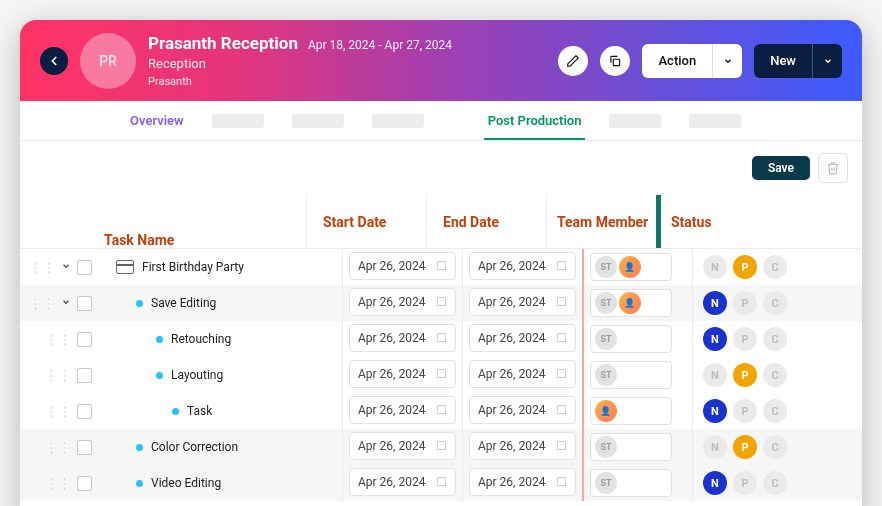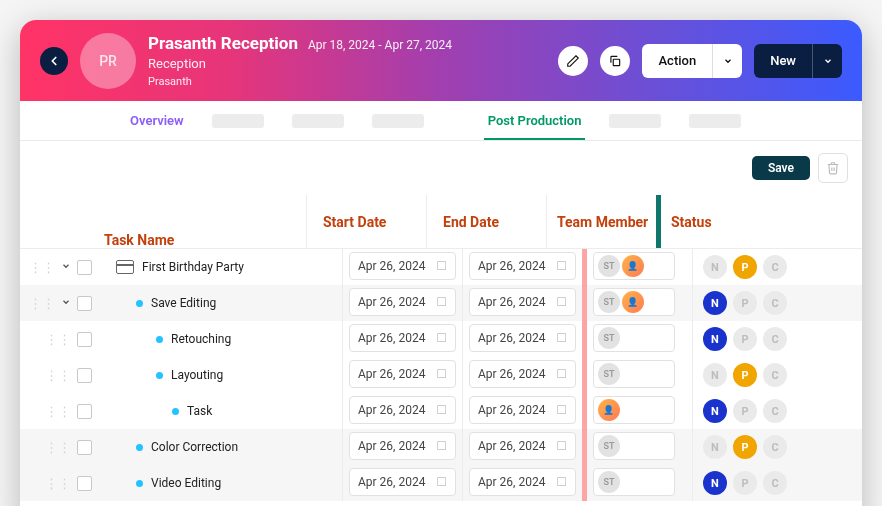--- a/index.html
+++ b/index.html
@@ -41,21 +41,21 @@
     .col-task { flex: 1; padding-left: 4px; }
     .col-date { width: 120px; flex-shrink:0; padding-left: 16px; border-left: 1px solid #ececec; height:100%; display:flex; align-items:center; }
     .col-team { width: 110px; flex-shrink:0; padding-left: 10px; border-left: 1px solid #ececec; height:100%; display:flex; align-items:center; }
     .col-status { width: 206px; flex-shrink:0; padding-left: 10px; border-left: 5px solid #0f766e; height:100%; display:flex; align-items:center; }
     
     .row { display:flex; height:36px; align-items:stretch; font-size:12px; }
     .row.alt { background:#f6f6f7; }
     .row .cell-pre { width:80px; flex-shrink:0; display:flex; align-items:center; justify-content:flex-end; gap:6px; padding-right:8px; }
     .row .cell-task { flex:1; display:flex; align-items:center; gap:8px; }
     .row .cell-date { width:120px; flex-shrink:0; padding:3px 6px; border-left:1px solid #ececec; display:flex; }
-    .row .cell-team { width:110px; flex-shrink:0; padding:3px 6px; border-left:5px solid #fca5a5; display:flex; }
+    .row .cell-team { width:110px; flex-shrink:0; padding:3px 6px; border-left:2px solid #fca5a5; display:flex; align-items:center; }
     .row .cell-status { width:170px; flex-shrink:0; padding:0 10px; border-left:1px solid #ececec; display:flex; align-items:center; gap:6px; }
     
     .drag-handle { color:#d0d0d0; font-size:13px; cursor:grab; line-height:1; }
     .chev { color:#666; cursor:pointer; }
     .checkbox { width:15px; height:15px; border:1px solid #c8c8c8; border-radius:2px; background:#fff; cursor:pointer; }
     .task-icon-box { width:18px; height:14px; border:1.5px solid #666; border-radius:2px; position:relative; flex-shrink:0; }
     .task-icon-box::before { content:""; position:absolute; top:3px; left:0; right:0; height:1.5px; background:#666; }
     .dot { width:7px; height:7px; border-radius:50%; background:#22c3ff; flex-shrink:0; }
     .task-label { color:#222; white-space:nowrap; }
     

